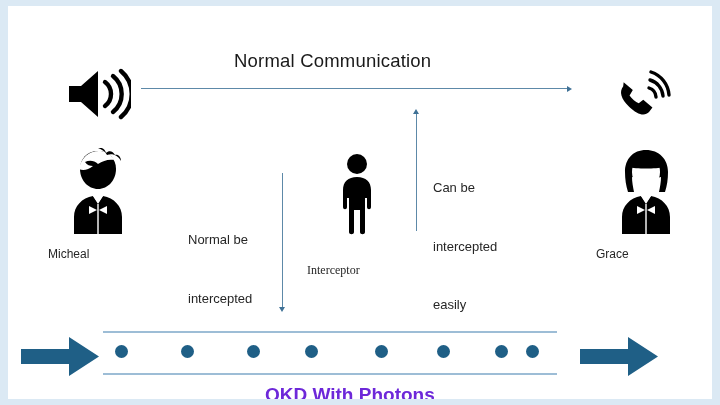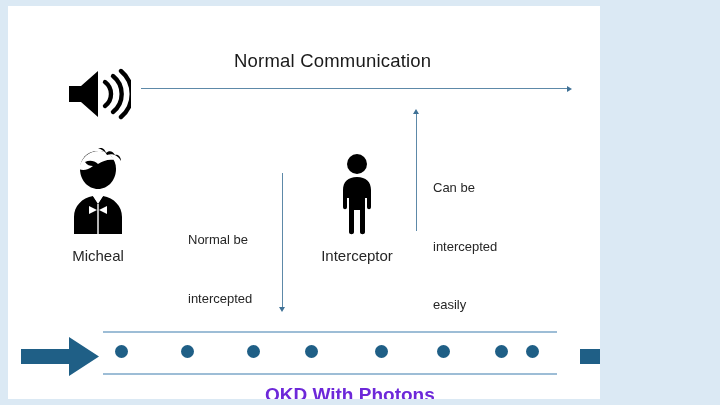--- a/index.html
+++ b/index.html
@@ -5,29 +5,29 @@
   html,body{margin:0;padding:0;}
   body{
     width:720px;height:405px;
     background:#dbe9f4;
     font-family:"Liberation Sans", sans-serif;
     overflow:hidden;
   }
   #slide{
     position:absolute;
     left:8px;top:6px;
-    width:592px;height:393px;
+    width:704px;height:393px;
     background:#ffffff;
     overflow:hidden;
   }
 
   
   .txt{position:absolute;color:#1b1b1b;white-space:pre;line-height:1.35;}
   .title{font-size:18.5px;letter-spacing:.2px;color:#1a1a1a;}
-  .caption{font-size:15px;color:#262626;text-align:center;}
+  .caption{font-size:12px;color:#262626;text-align:left;}
   .annot{font-size:13px;color:#262626;line-height:1.5;}
   .bottomlabel{font-size:19px;color:#6d28d9;font-weight:bold;}
 
   
   .hline{position:absolute;background:#5d89a8;height:1.2px;}
   .vline{position:absolute;background:#5d89a8;width:1.2px;}
   .arrowhead{position:absolute;width:0;height:0;}
   .ah-right{border-top:3.2px solid transparent;border-bottom:3.2px solid transparent;border-left:5px solid #3f7196;}
   .ah-up{border-left:3.2px solid transparent;border-right:3.2px solid transparent;border-bottom:5px solid #3f7196;}
   .ah-down{border-left:3.2px solid transparent;border-right:3.2px solid transparent;border-top:5px solid #3f7196;}
@@ -96,33 +96,34 @@
     </svg>
   </div>
   <div class="txt caption" style="left:40px;top:240px;width:100px;">Micheal</div>
 
   <div class="icon" style="left:325px;top:148px;width:48px;height:82px;">
     <svg width="48" height="82" viewBox="0 0 48 82">
       <circle cx="24" cy="10" r="10" fill="#000"></circle>
       <path d="M24 23 c-9 0 -14 5 -14 13 v17 c0 3 4 3 4 0 v-9 h2 v34 c0 3 5 3 5 0 v-22 h6 v22 c0 3 5 3 5 0 v-34 h2 v9 c0 3 4 3 4 0 v-17 c0 -8 -5 -13 -14 -13 Z" fill="#000"></path>
     </svg>
   </div>
-  <div class="txt caption" style="left:299px;top:240px;width:100px;">Interceptor</div>
+  <div class="txt caption" style="left:299px;top:256px;width:100px;font-family:Liberation Serif, serif;">Interceptor</div>
 
   <div class="icon" style="left:604px;top:142px;width:68px;height:86px;">
     <svg width="68" height="86" viewBox="0 0 68 86">
       <path d="M34 2 c-13 0 -21 9 -21 22 c0 7 1 14 3 20 l6 0 c-1 -5 -2 -10 -2 -15 c5 2 24 2 29 0 c0 5 -1 10 -2 15 l6 0 c2 -6 3 -13 3 -20 c0 -13 -9 -22 -22 -22 Z" fill="#000"></path>
       <path d="M34 8 c-9 0 -14 7 -14 16 c0 9 6 17 14 17 c8 0 14 -8 14 -17 c0 -9 -5 -16 -14 -16 Z" fill="#fff"></path>
       <path d="M34 4 c-10 0 -16 6 -17 15 c6 2 28 2 34 0 c-1 -9 -7 -15 -17 -15 Z" fill="#000"></path>
       <path d="M10 86 v-17 c0 -11 8 -19 19 -21 l5 8 l5 -8 c11 2 19 10 19 21 v17 Z" fill="#000"></path>
       <path d="M29 48 l5 7 l5 -7 l-2 -2 l-3 3 l-3 -3 Z" fill="#fff"></path>
       <rect x="33.3" y="56" width="1.4" height="30" fill="#fff"></rect>
       <path d="M25 58 l8 4 l-8 4 Z M43 58 l-8 4 l8 4 Z" fill="#fff"></path>
     </svg>
   </div>
+  <div class="txt caption" style="left:588px;top:240px;width:100px;">Grace</div>
 
   <div class="chan-rail" style="left:95px;top:325px;width:454px;"></div>
   <div class="chan-rail" style="left:95px;top:367px;width:454px;"></div>
 
   <div>
     <div class="photon" style="left:107px;top:339px;"></div>
     <div class="photon" style="left:173px;top:339px;"></div>
     <div class="photon" style="left:239px;top:339px;"></div>
     <div class="photon" style="left:297px;top:339px;"></div>
     <div class="photon" style="left:367px;top:339px;"></div>

